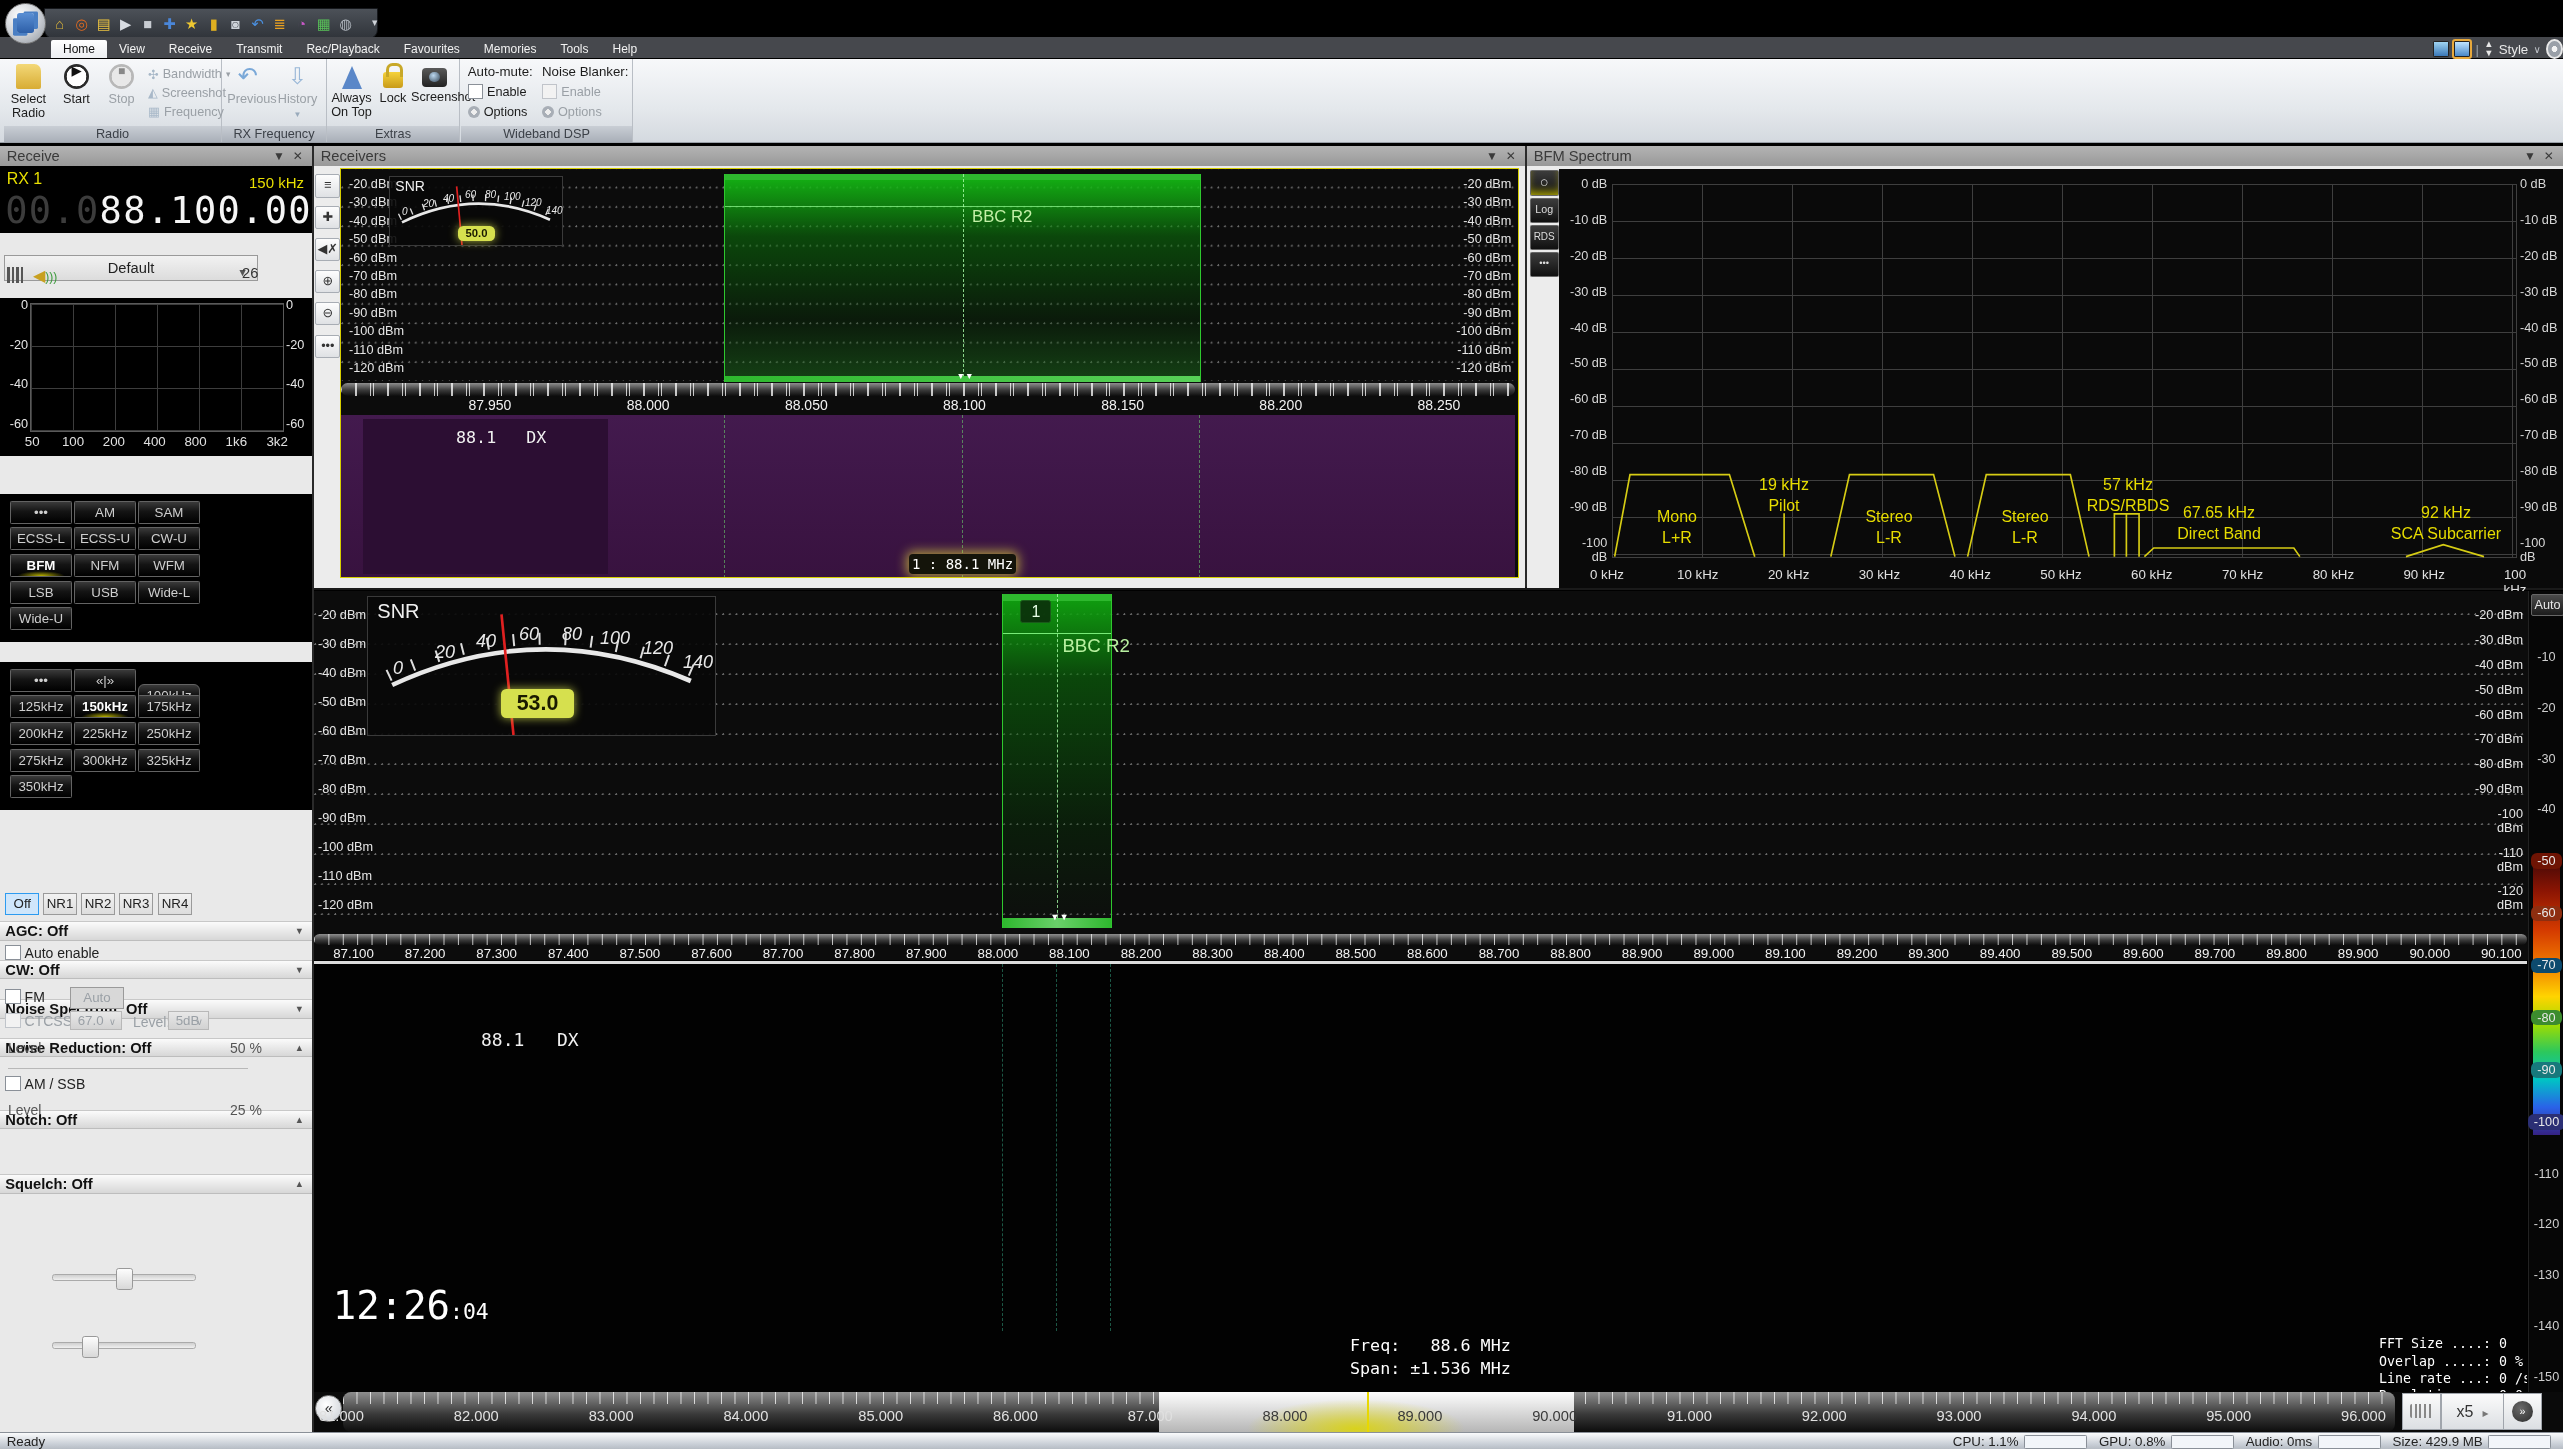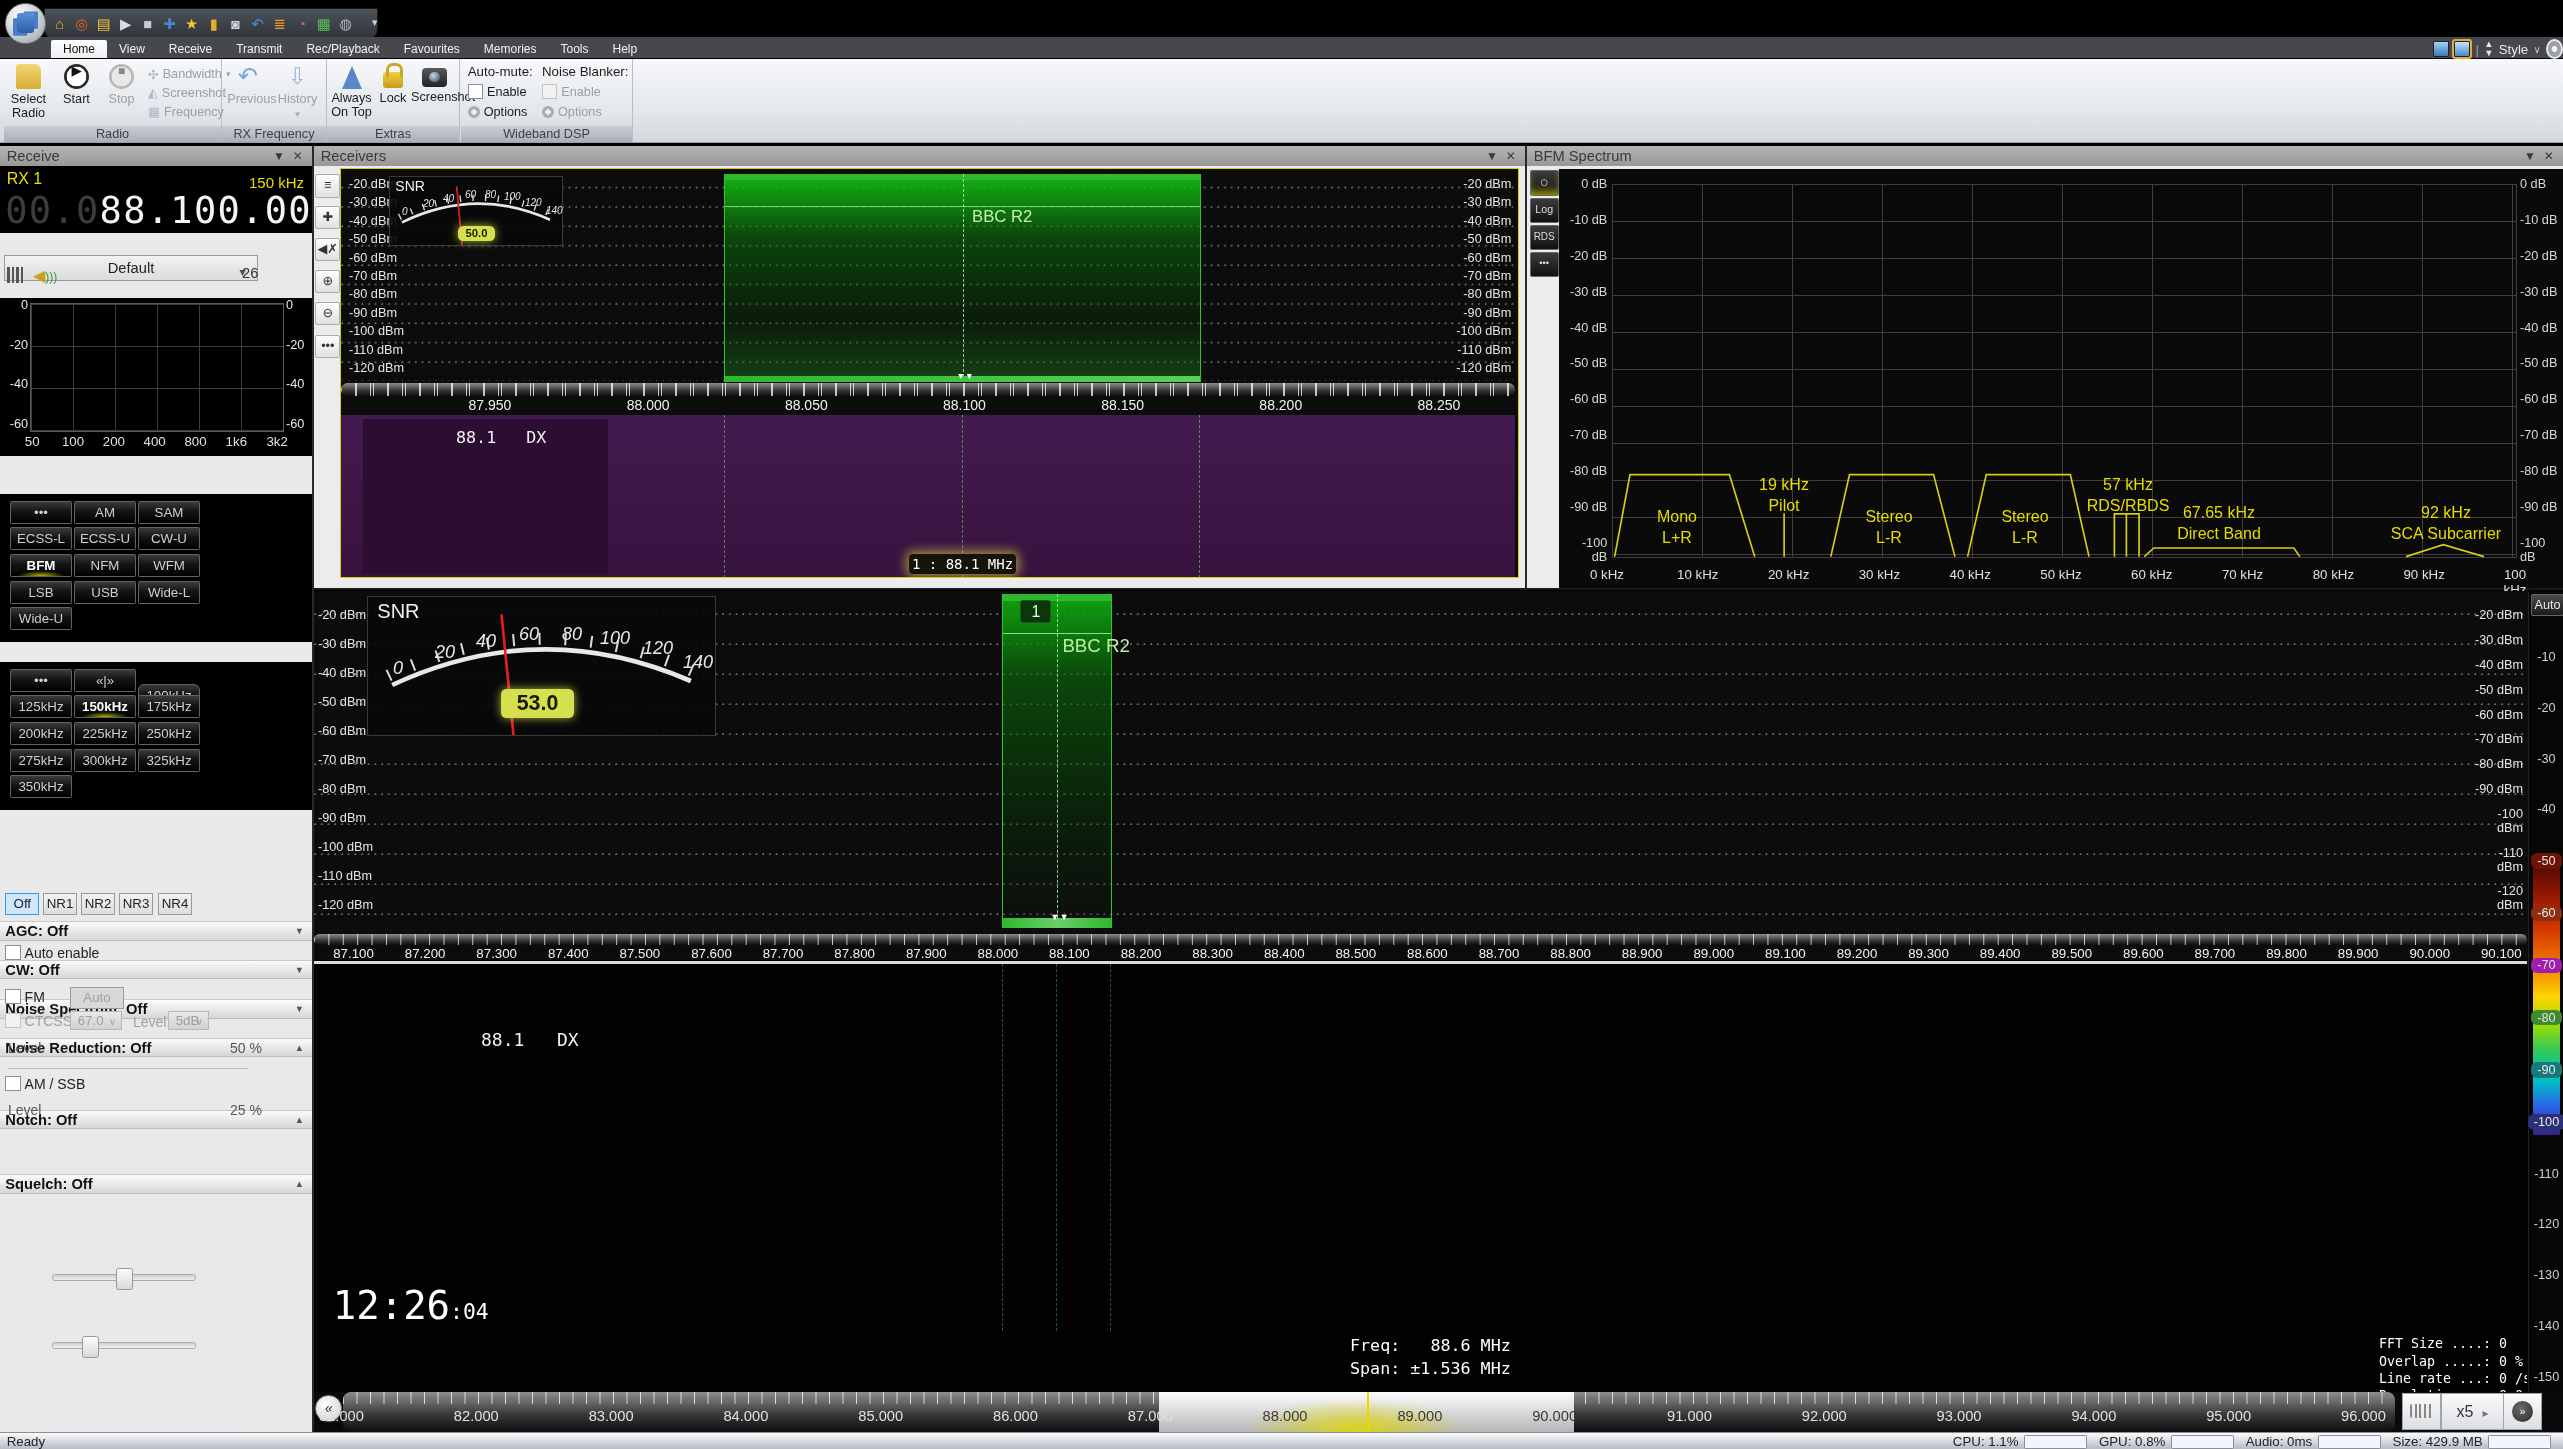--- a/index.html
+++ b/index.html
@@ -700,21 +700,21 @@
   <div class="abs" style="left:2px;top:2.7px;width:31px;height:20px;background:linear-gradient(#4a4a4a,#1c1c1c);border:0.7px solid #666;border-radius:2px;color:#e8e8e8;font-size:12.7px;text-align:center;line-height:20px">Auto</div>
   <div class="abs" style="left:4px;top:267px;width:27px;height:277px;background:linear-gradient(to bottom,#400707 0%,#8c1503 12%,#d43a00 26%,#f07800 38%,#ffd400 50%,#a0dc00 60%,#2cc85c 70%,#00c4c4 80%,#2a62e8 90%,#352284 100%);"></div>
   <div class="abs cbar-lbls" style="left:0;top:59px;width:35px;height:734px;">
 
   <span>-10</span>
       <span>-20</span>
       <span>-30</span>
       <span>-40</span>
       <span style="background: rgb(110, 20, 4);" class="pill">-50</span>
       <span style="background: rgb(142, 46, 16);" class="pill">-60</span>
-      <span style="background: #a21caf;" class="pill">-70</span>
+      <span style="background: #0c4a6e;" class="pill">-70</span>
       <span style="background: rgb(60, 140, 46);" class="pill">-80</span>
       <span style="background: rgb(23, 121, 124);" class="pill">-90</span>
       <span style="background: rgb(43, 47, 116);" class="pill">-100</span>
       <span>-110</span>
       <span>-120</span>
       <span>-130</span>
       <span>-140</span>
       <span>-150</span>
     </div>
 </div>

